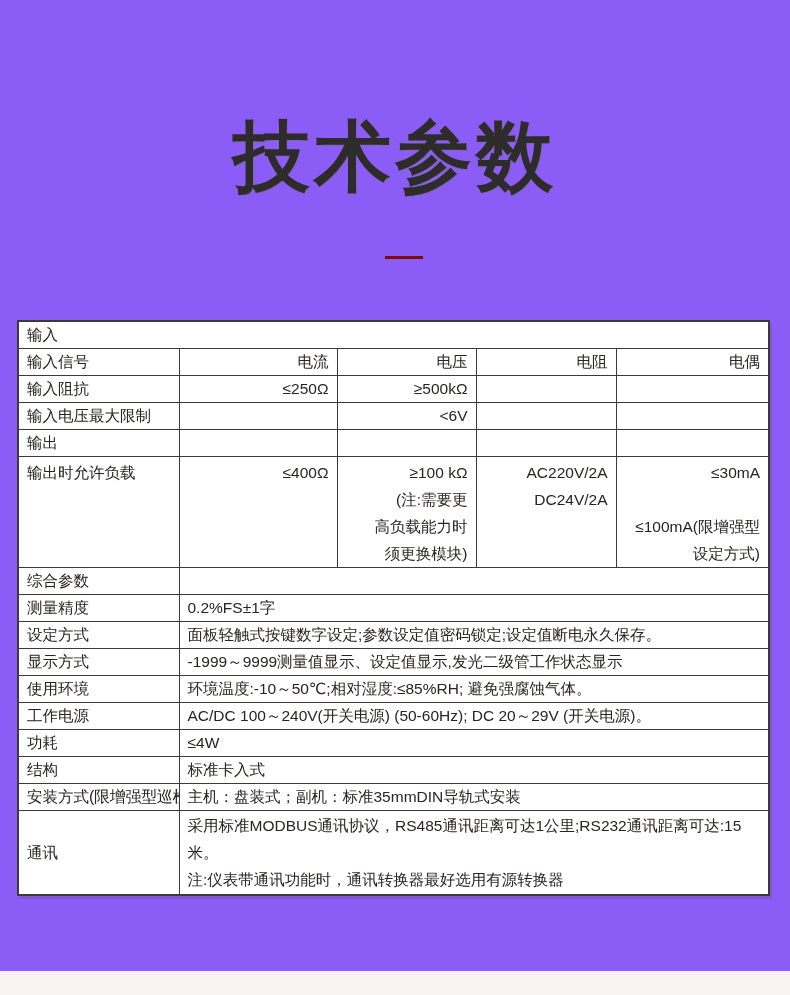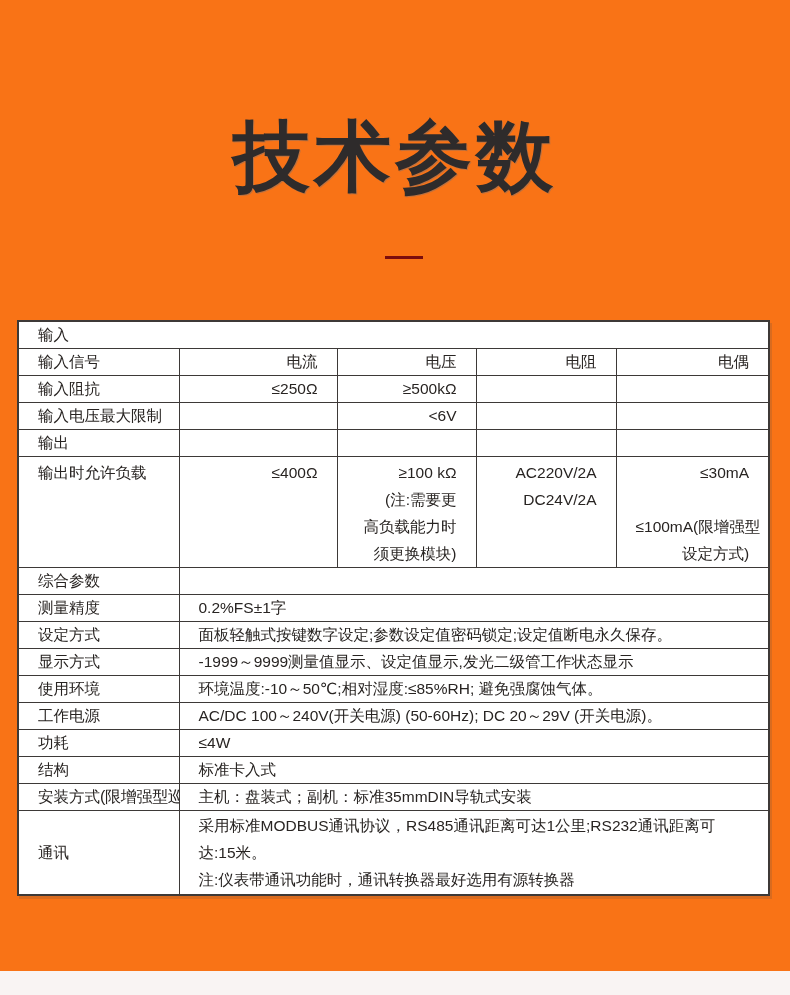--- a/index.html
+++ b/index.html
@@ -5,21 +5,21 @@
   html, body {
     margin: 0;
     padding: 0;
     background: #f9f4f3;
     font-family: "Liberation Sans", "DejaVu Sans", sans-serif;
   }
   .page {
     position: relative;
     width: 790px;
     height: 971px;
-    background: #f97316;
+    background: #8b5cf6;
     overflow: hidden;
   }
   .page-title {
     position: absolute;
     top: 116px;
     left: 0;
     width: 790px;
     margin: 0;
     text-align: center;
     font-size: 77px;
@@ -43,21 +43,21 @@
     left: 17px;
     width: 751px;
     table-layout: fixed;
     border-collapse: collapse;
     background: #ffffff;
     border: 2px solid #3d3937;
     box-shadow: 2px 3px 0 rgba(90,75,70,0.20);
   }
   .spec-table td {
     border: 1px solid #3d3937;
-    padding: 0 19px;
+    padding: 0 8px;
     height: 26px;
     font-size: 15.5px;
     line-height: 26px;
     color: #282422;
     text-align: left;
     vertical-align: middle;
     overflow: hidden;
     white-space: nowrap;
   }
   .spec-table td.center { text-align: right; }

